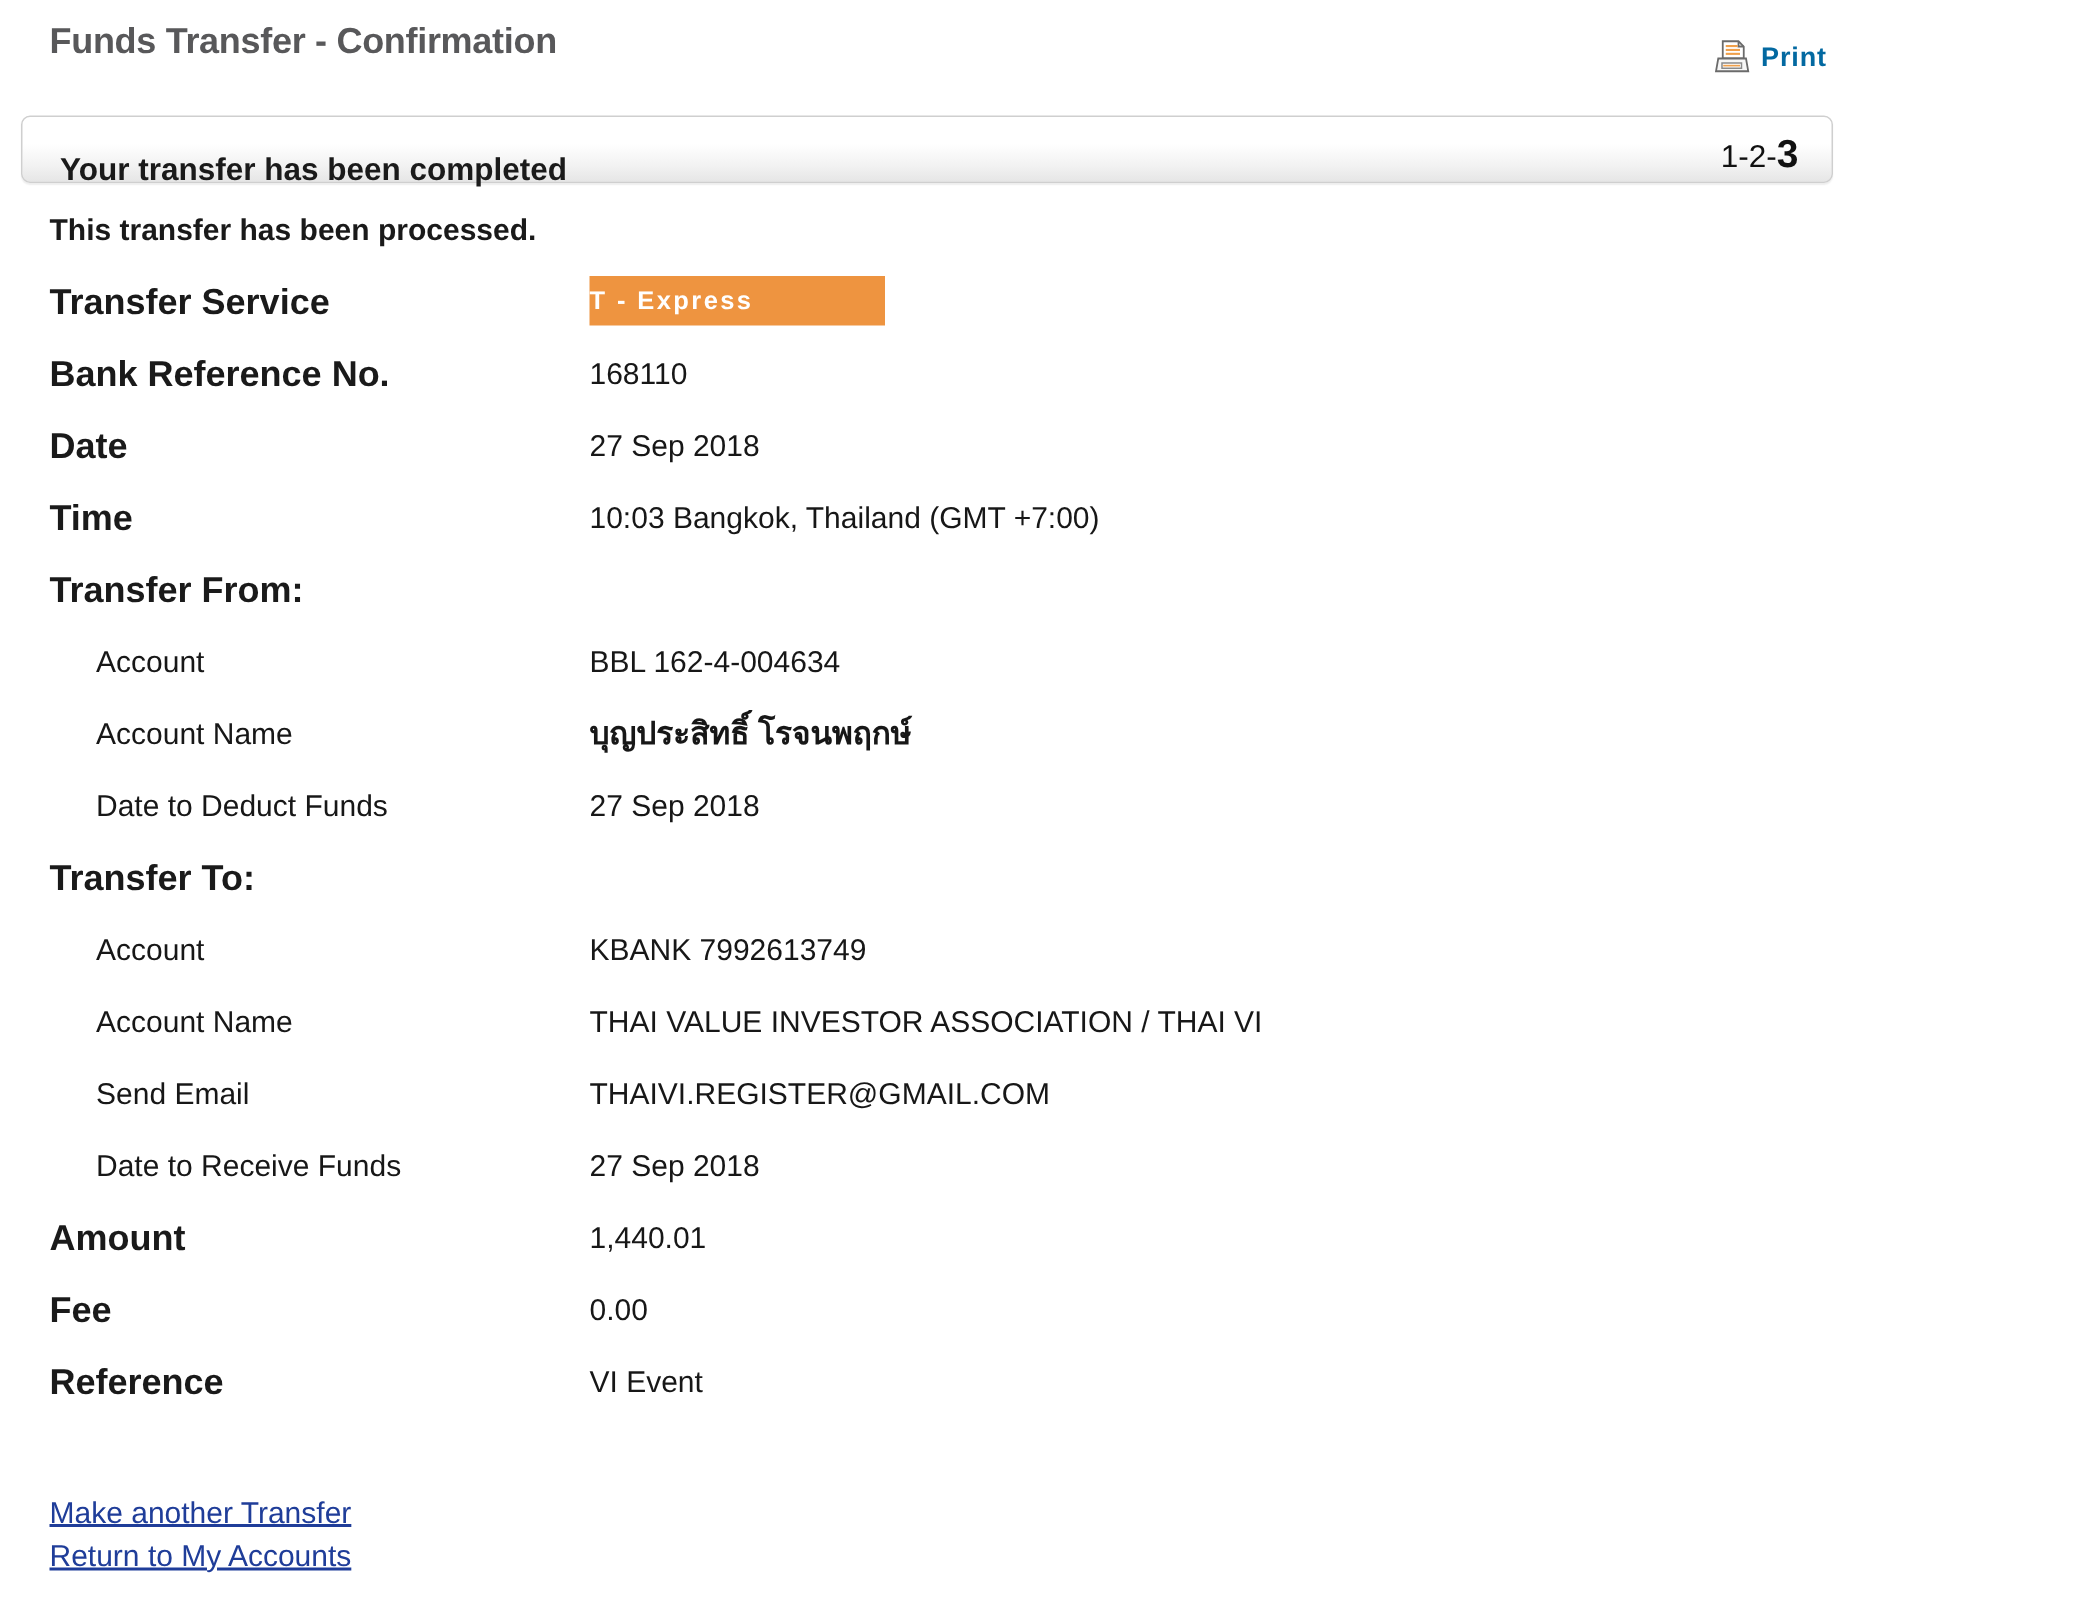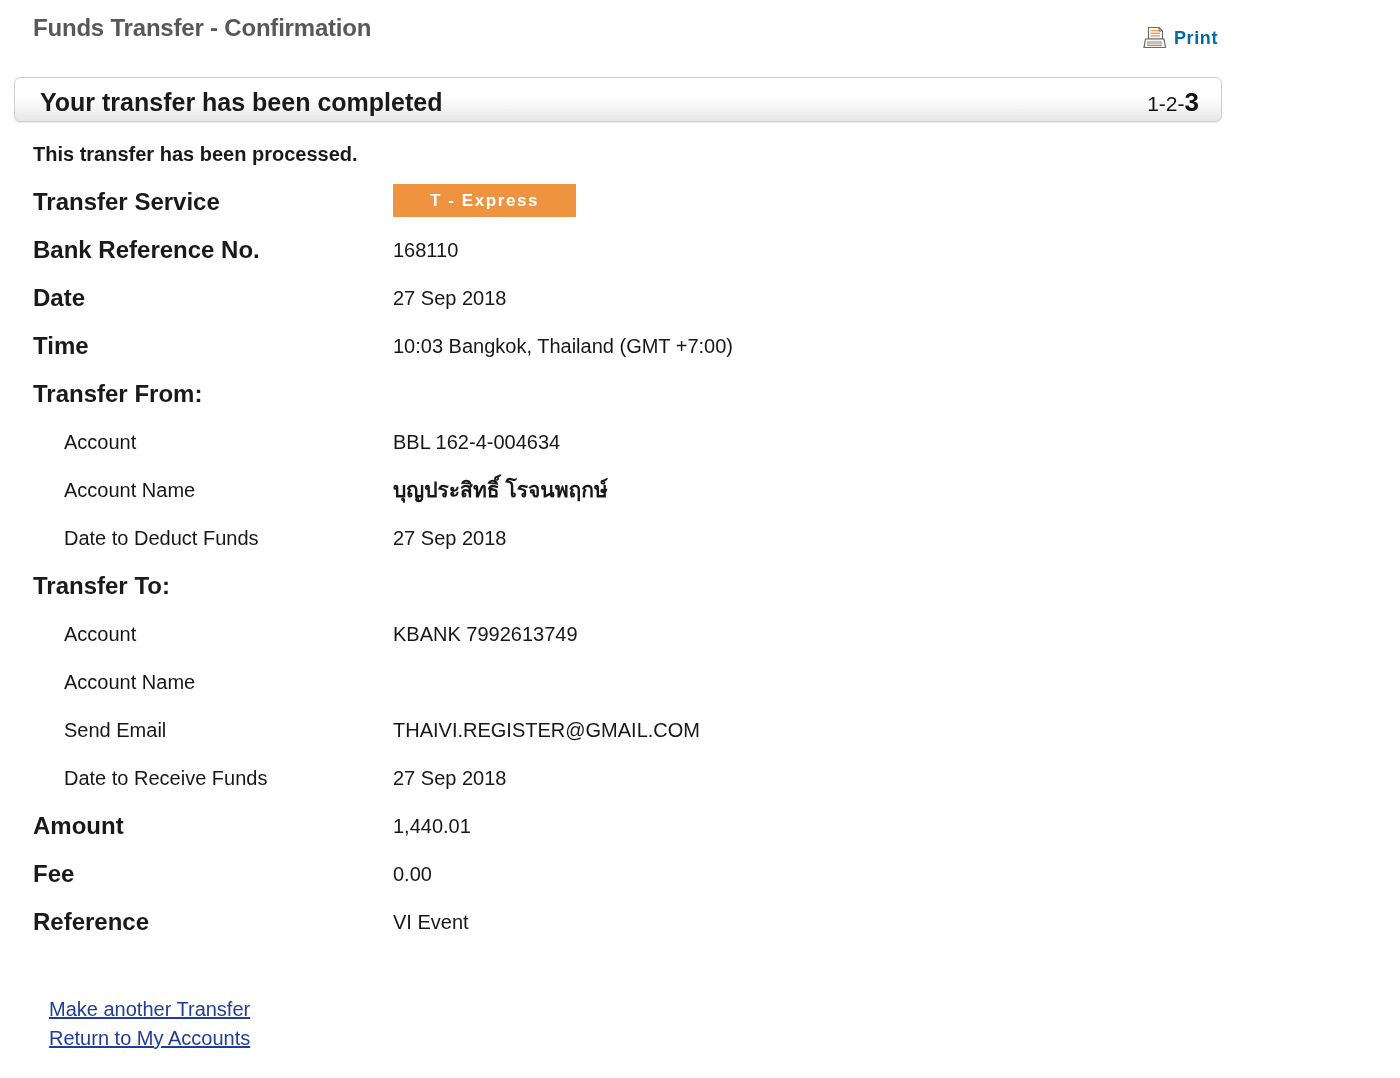--- a/index.html
+++ b/index.html
@@ -63,22 +63,22 @@
     height: 45px;
     border: 1px solid #cfcfcf;
     border-radius: 6px;
     background: linear-gradient(to bottom, #ffffff 0%, #ffffff 42%, #f2f2f2 75%, #e6e6e6 100%);
     box-shadow: 0 1px 1px rgba(0,0,0,0.07);
     box-sizing: border-box;
   }
   .status-text {
     position: absolute;
     left: 25px;
-    top: 10px;
-    font-size: 25px;
+    top: 24px;
+    font-size: 21px;
     font-weight: bold;
     color: #1a1a1a;
     white-space: nowrap;
   }
   .step-indicator {
     position: absolute;
     right: 22px;
     top: 9px;
     white-space: nowrap;
     font-size: 22px;
@@ -137,40 +137,38 @@
   .row .value.thai {
     font-weight: bold;
     font-size: 21px;
   }
 
   
   .service-badge {
     position: absolute;
     left: 393px;
     top: -4px;
-    width: 183px;
+    width: 197px;
     height: 33px;
     background: #ee9440;
     display: flex;
     align-items: center;
-    justify-content: center;
   }
   .service-badge-text {
     color: #ffffff;
     font-size: 17px;
     font-weight: bold;
     letter-spacing: 1.6px;
   }
 
   
   .links {
     position: absolute;
     left: 33px;
     top: 995px;
-    margin-left: 16px;
   }
   .links a {
     display: block;
     font-size: 20px;
     color: #1f3d99;
     text-decoration: underline;
     line-height: 29px;
     white-space: nowrap;
   }
 </style>
@@ -248,20 +246,21 @@
 
   <div class="row section">
     <div class="label">Transfer To:</div>
   </div>
   <div class="row sub">
     <div class="label">Account</div>
     <div class="value">KBANK 7992613749</div>
   </div>
   <div class="row sub">
     <div class="label">Account Name</div>
+    <div class="value">THAI VALUE INVESTOR ASSOCIATION / THAI VI</div>
   </div>
   <div class="row sub">
     <div class="label">Send Email</div>
     <div class="value">THAIVI.REGISTER@GMAIL.COM</div>
   </div>
   <div class="row sub">
     <div class="label">Date to Receive Funds</div>
     <div class="value">27 Sep 2018</div>
   </div>
 

